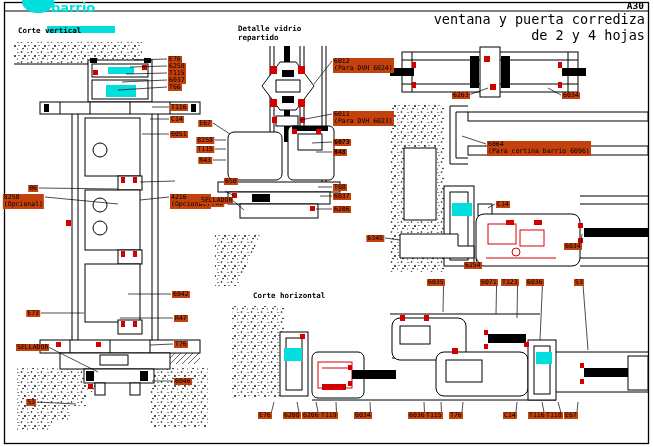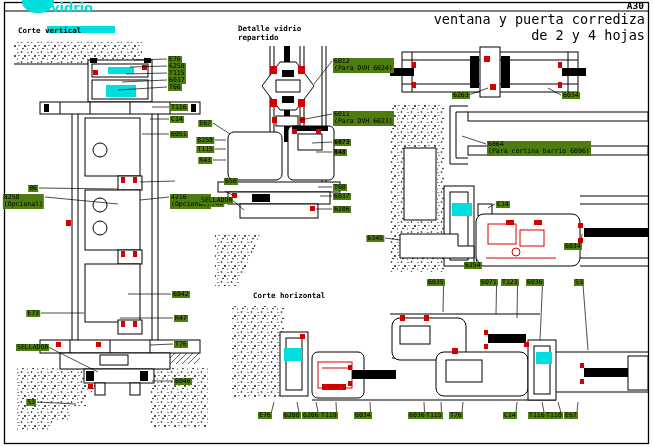--- a/index.html
+++ b/index.html
@@ -1,20 +1,20 @@
 <!DOCTYPE html>
 <html><head>
 <meta charset="utf-8">
 <style>
   html,body{margin:0;padding:0;background:#fff;}
   .sheet{position:relative;width:653px;height:447px;background:#fff;overflow:hidden;
          font-family:"DejaVu Sans Mono","Liberation Mono",monospace;color:#000;}
   .sheet svg{position:absolute;left:0;top:0;z-index:1;}
   .callout{position:absolute;font-size:6.5px;line-height:1.15;white-space:pre;
-           background:#4d7c0f;padding:0 1px;z-index:3;}
+           background:#c2410c;padding:0 1px;z-index:3;}
   .sec-title{position:absolute;font-size:7.5px;font-weight:bold;line-height:1.2;
              white-space:pre-line;z-index:3;}
   .sheet-code{position:absolute;top:0px;right:9px;font-size:9.5px;font-weight:bold;z-index:3;}
   .sheet-title{position:absolute;top:12px;right:8px;font-size:13.5px;line-height:1.15;
                text-align:right;white-space:pre-line;z-index:3;}
   .logo-ellipse{position:absolute;left:22px;top:-10px;width:32px;height:23px;
                 border-radius:50%;background:var(--accent);z-index:2;}
   .logo-text{position:absolute;left:51px;top:0px;font-size:13px;font-weight:bold;
              color:var(--accent);font-family:"DejaVu Sans","Liberation Sans",sans-serif;z-index:2;}
   .logo-bar{position:absolute;left:47px;top:26px;width:68px;height:7px;background:var(--accent);z-index:2;}
@@ -30,21 +30,21 @@
   .ht{fill:url(#hatchd);stroke:none;}
   .ldr{stroke:#000;stroke-width:0.7;}
   .frame{fill:none;stroke:#000;stroke-width:1.3;}
 </style>
 </head>
 <body>
 
 <div class="sheet" id="sheet" style="--accent: #00DEDE; --red: #D40000; --line: #000000; --paper: #FFFFFF;">
 
   <div class="logo-ellipse"></div>
-  <div class="logo-text">vidrio</div>
+  <div class="logo-text">barrio</div>
   <div class="logo-bar"></div>
 
   <div class="sheet-code">A30</div>
   <div class="sheet-title">ventana y puerta corrediza
 de 2 y 4 hojas</div>
 
   <div class="sec-title" style="left:18px;top:26px">Corte vertical</div>
   <div class="sec-title" style="left:238px;top:24px">Detalle vidrio
 repartido</div>
   <div class="sec-title" style="left:253px;top:291px">Corte horizontal</div>

